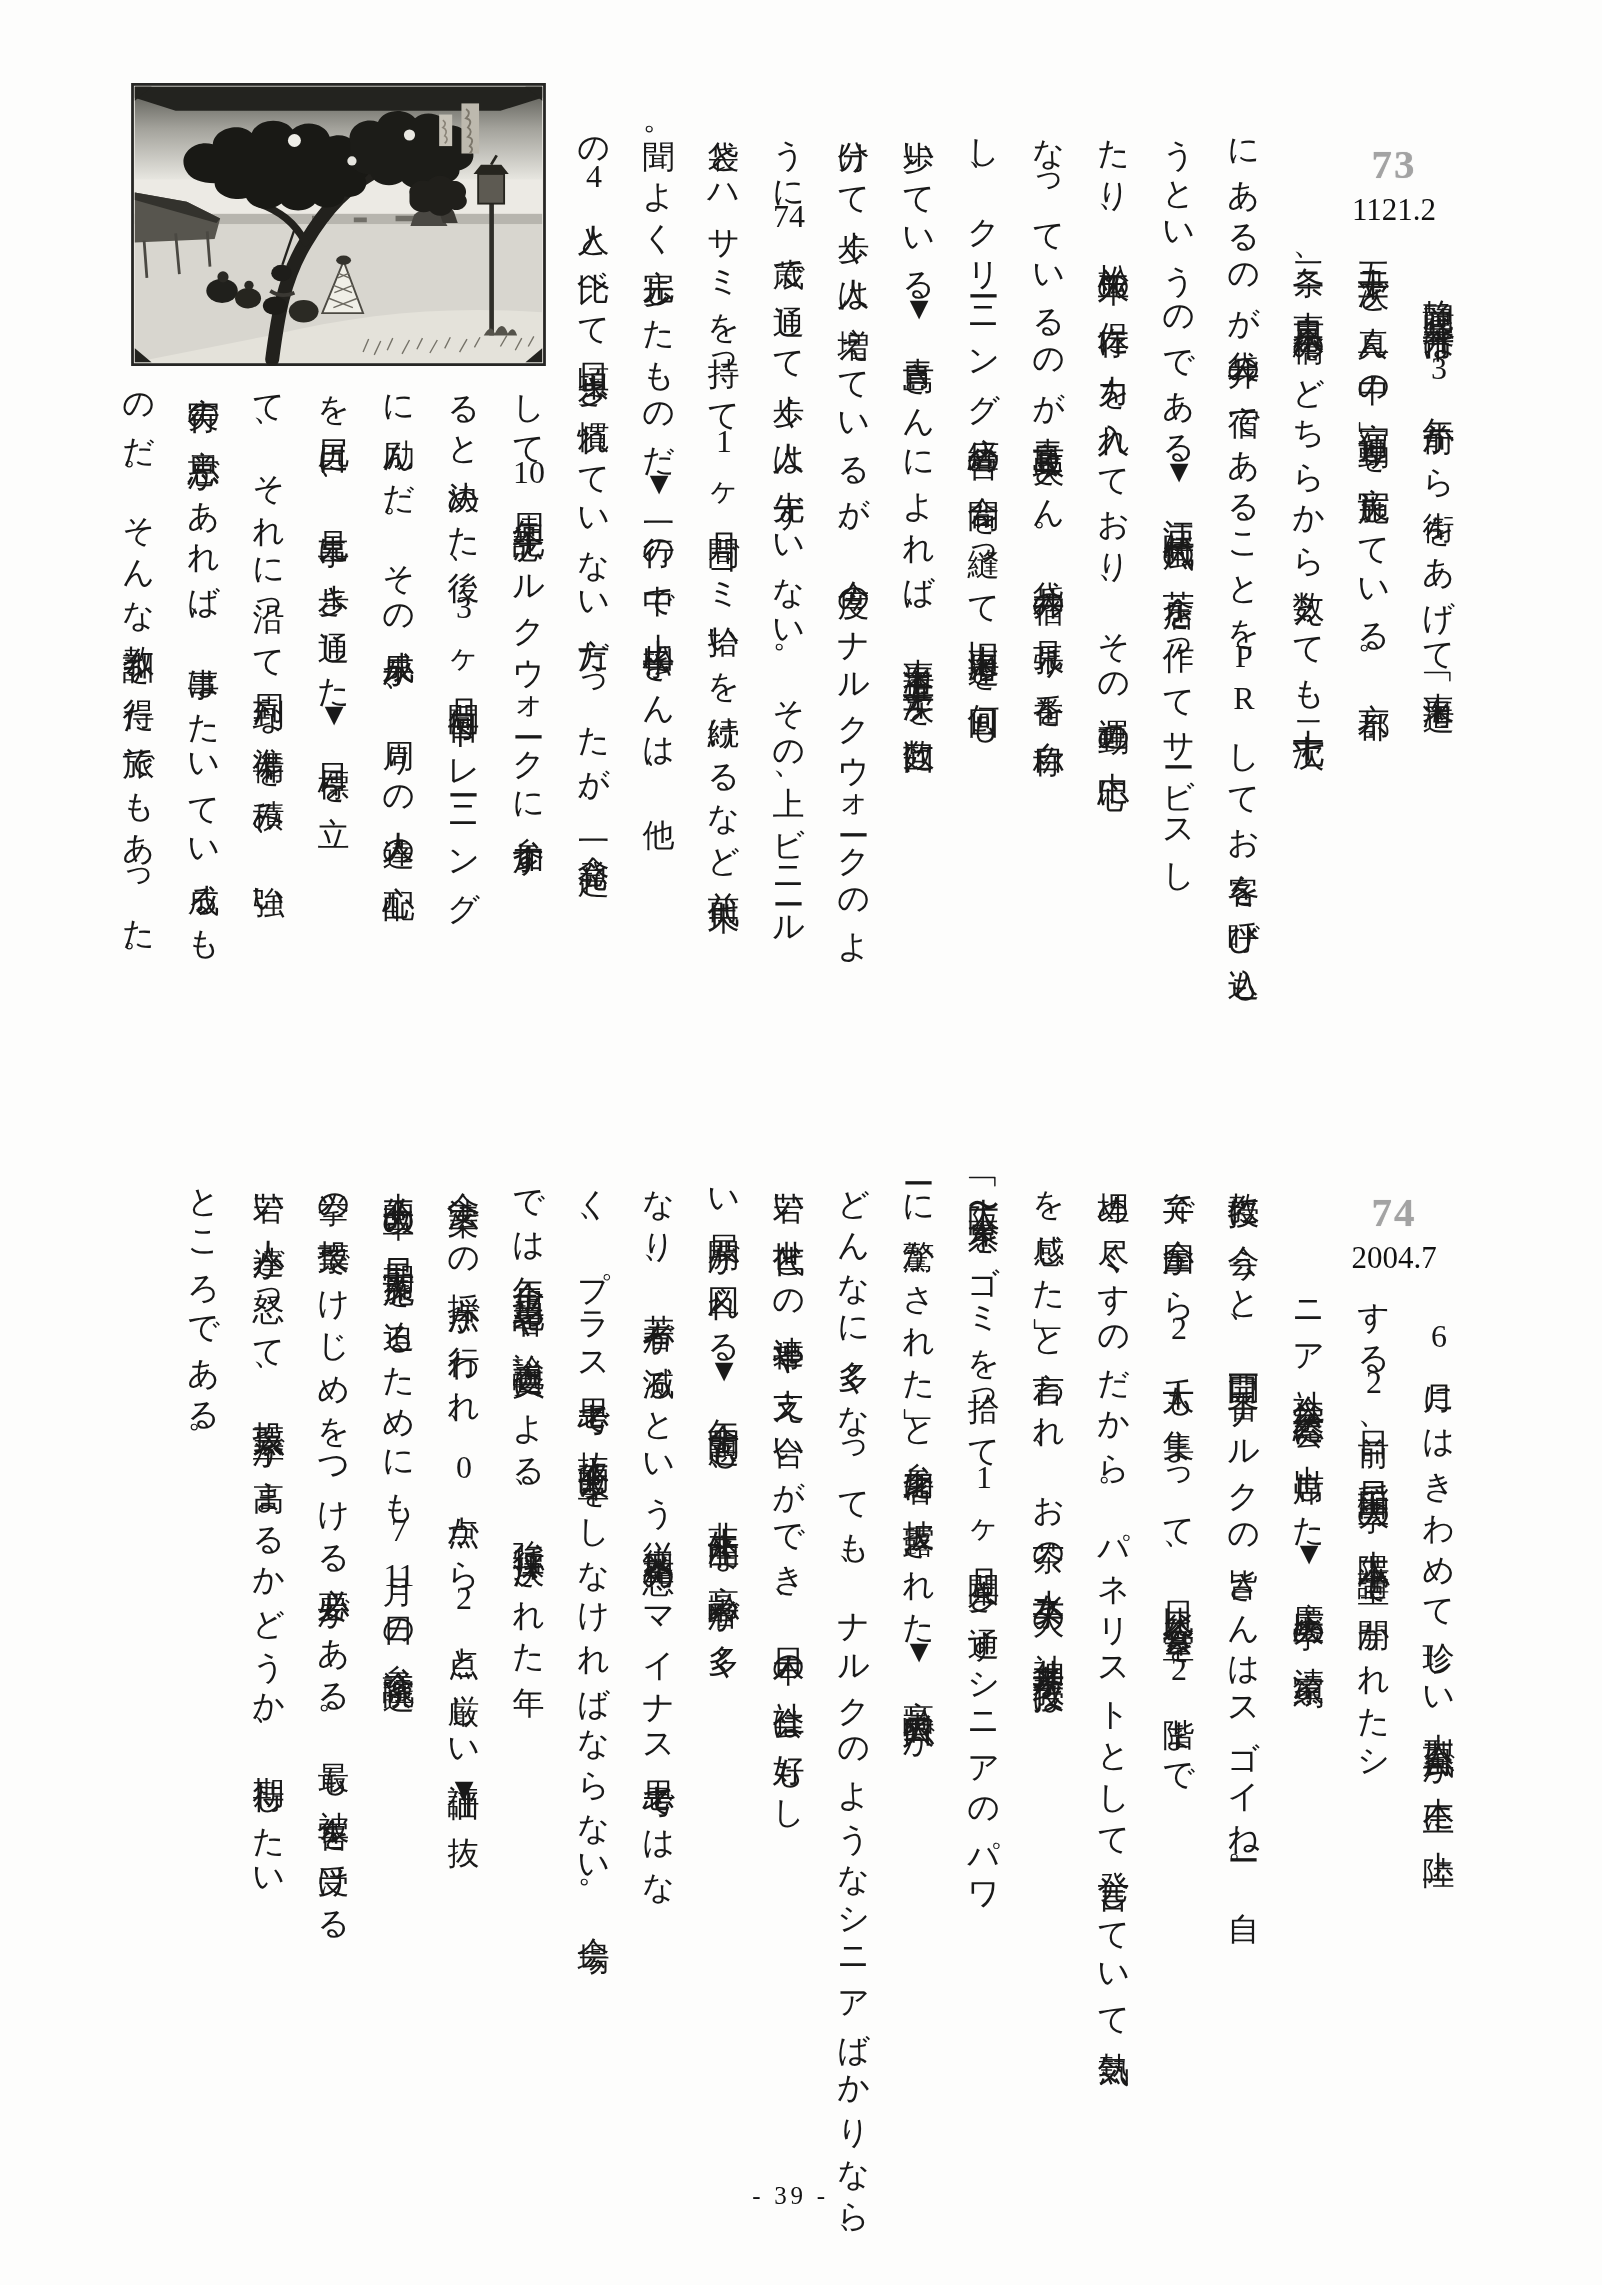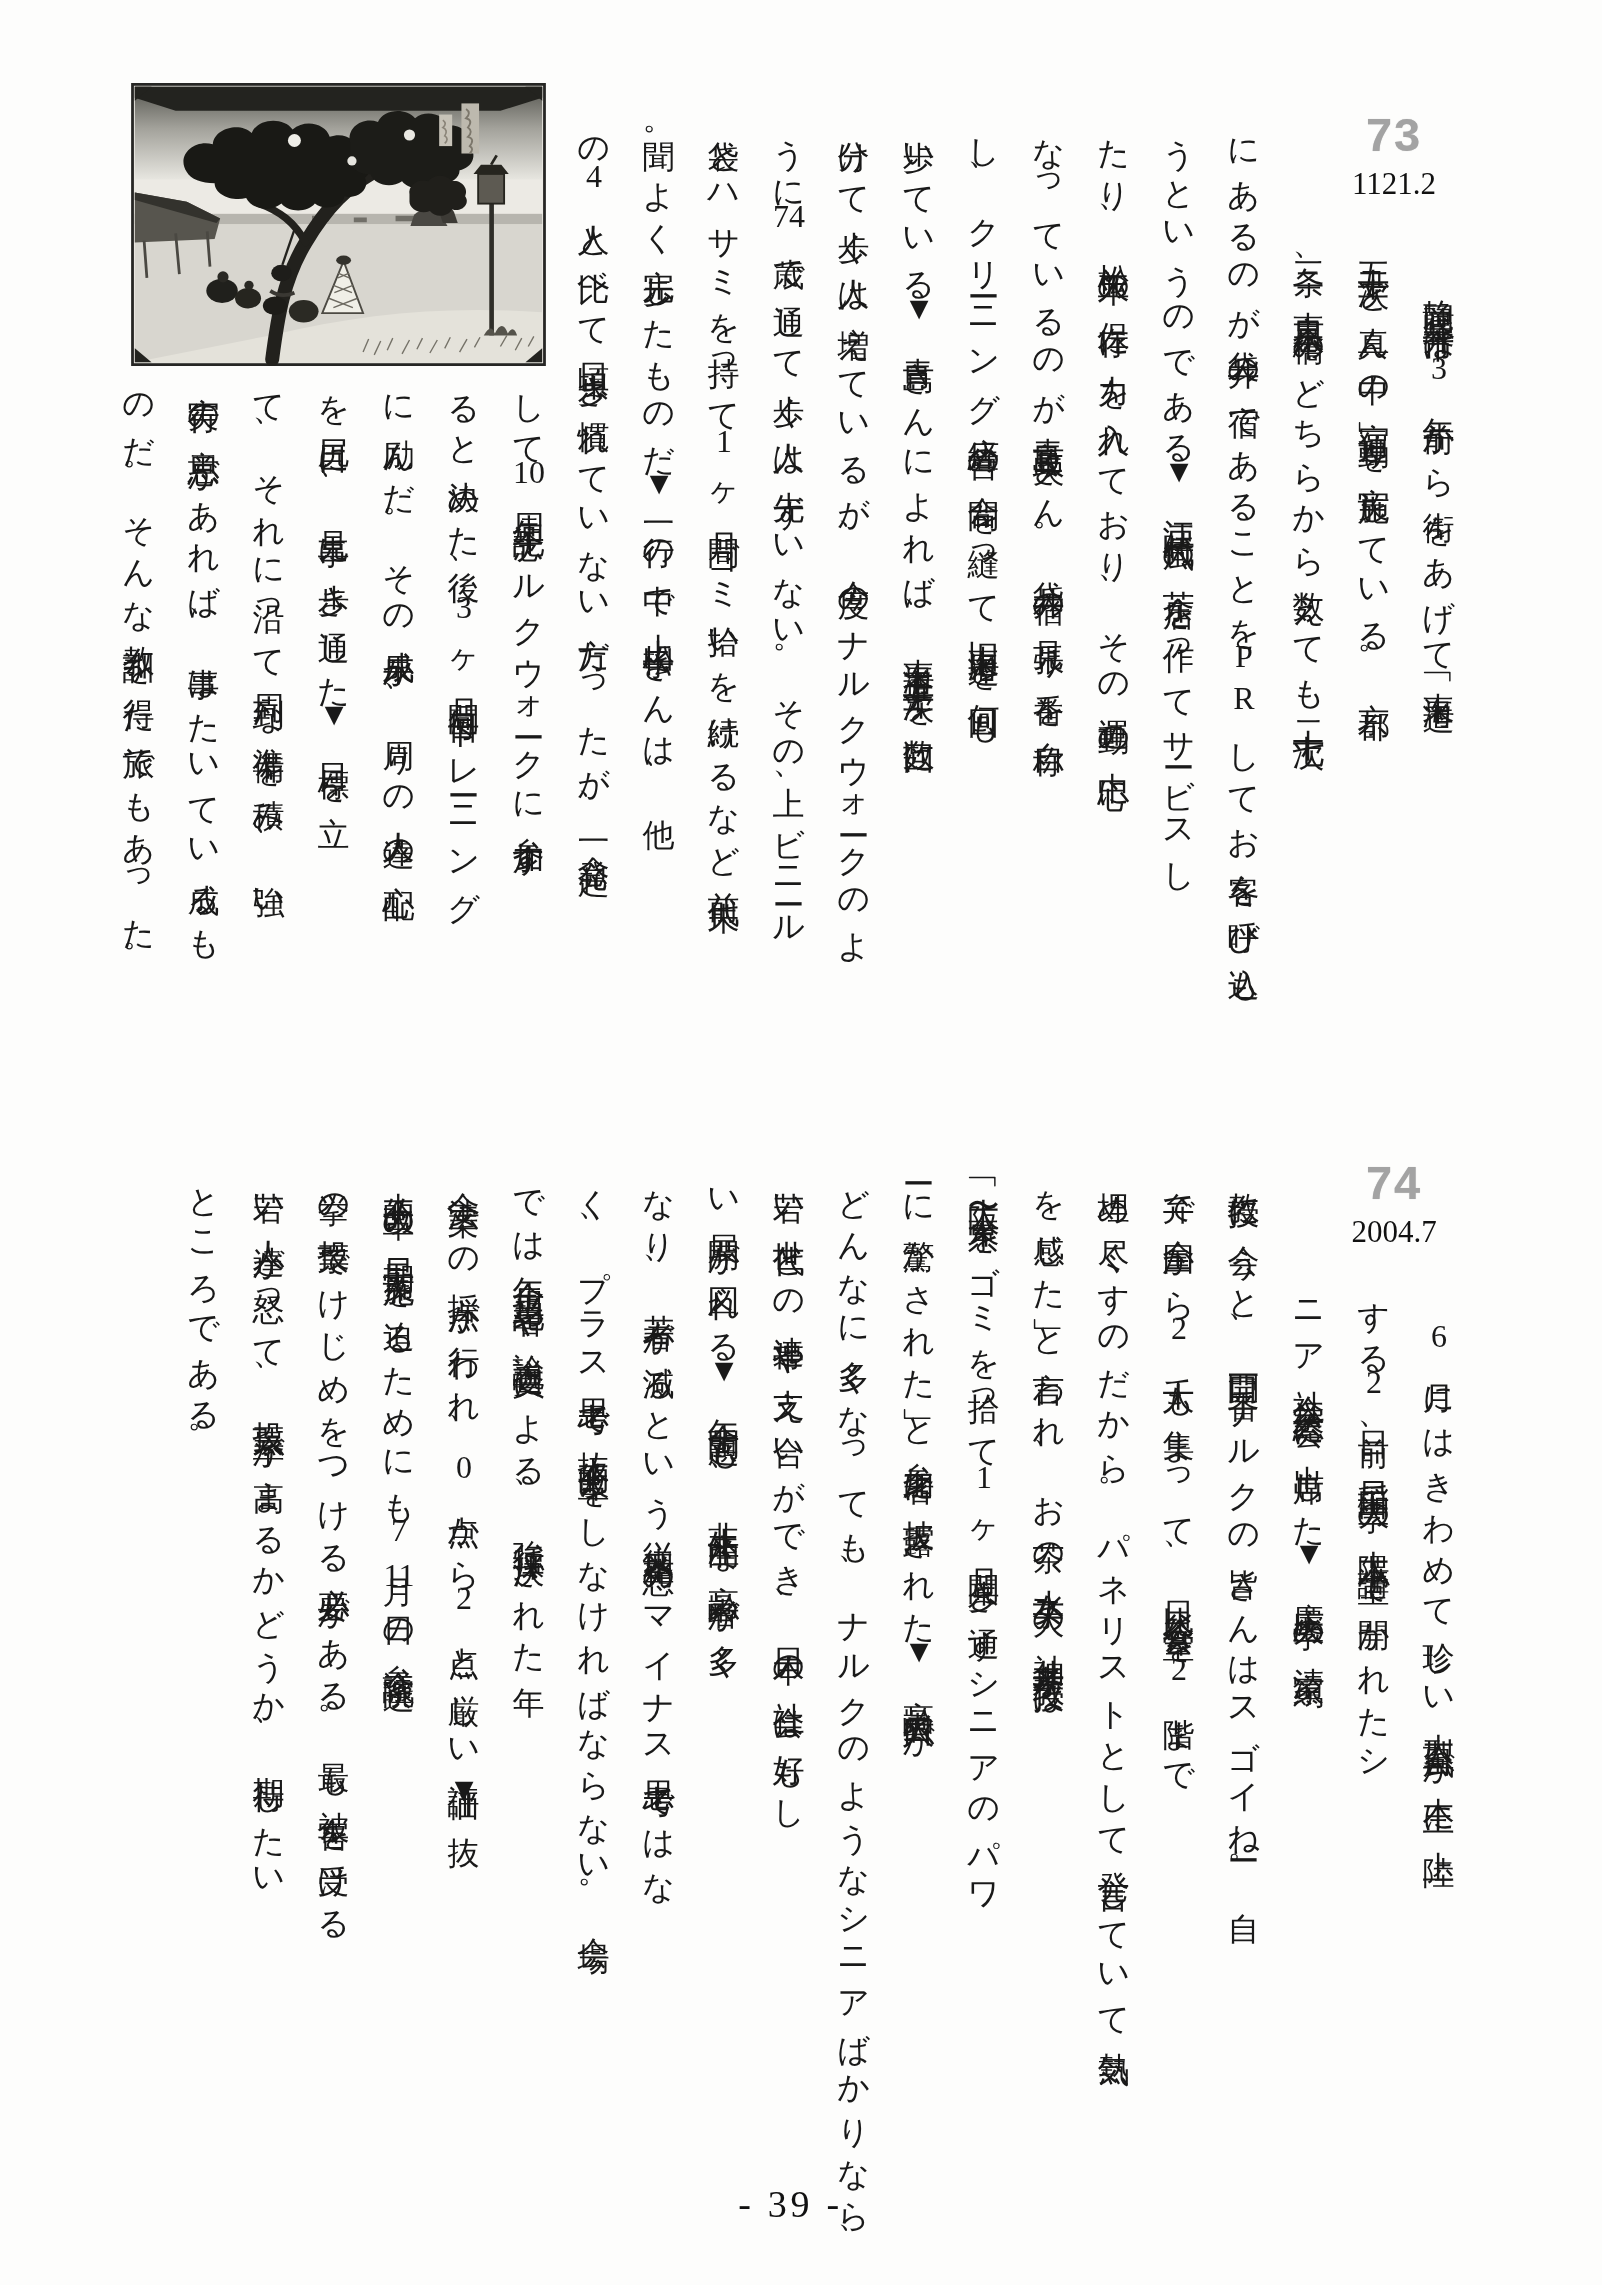--- a/index.html
+++ b/index.html
@@ -9,24 +9,25 @@
   }
   
   .print{position:absolute;left:131px;top:83px;width:415px;height:283px;margin:0;}
   .print svg{display:block;width:100%;height:100%;}
 
   
   .head{position:absolute;right:135px;width:148px;text-align:center;}
   #s73 .head{top:113px;}
   #s74 .head{top:1161px;}
   .num{
-    font-family:Liberation Sans, sans-serif;
-    font-weight:700;font-size:47px;line-height:0.95;color:#a3a3a3;
+    font-family:Liberation Serif, serif;
+    font-weight:700;font-size:41px;line-height:0.95;color:#a3a3a3;
     letter-spacing:1.9px;
     text-shadow:0 0 0.9px #bdbdbd;
+    margin-top:32px;
   }
   .date{font-size:31px;line-height:1.1;margin-top:9.3px;color:#111;}
 
   
   .cols{
     position:absolute;right:132px;height:1020px;
     writing-mode:vertical-rl;text-orientation:mixed;
   }
   #s73 .cols{top:116px;}
   #s74 .cols{top:1167px;}
@@ -35,21 +36,21 @@
     color:#191919;white-space:nowrap;
   }
   .col.bh{padding-top:121px;}   
   .col.bi{padding-top:256px;}   
   #s74 .col.bh{padding-top:113px;}
   .tcy{text-combine-upright:all;-webkit-text-combine:horizontal;}
   .up{text-orientation:upright;}
 
   .pageno{
     position:absolute;top:2182px;left:0;width:1581px;text-align:center;
-    font-size:38px;letter-spacing:3.7px;color:#111;
+    font-size:25px;letter-spacing:3.7px;color:#111;
   }
 </style>
 </head>
 <body>
 
 <div class="sheet">
 
   <figure class="print">
     <svg viewBox="0 0 447 305">
       <defs>

